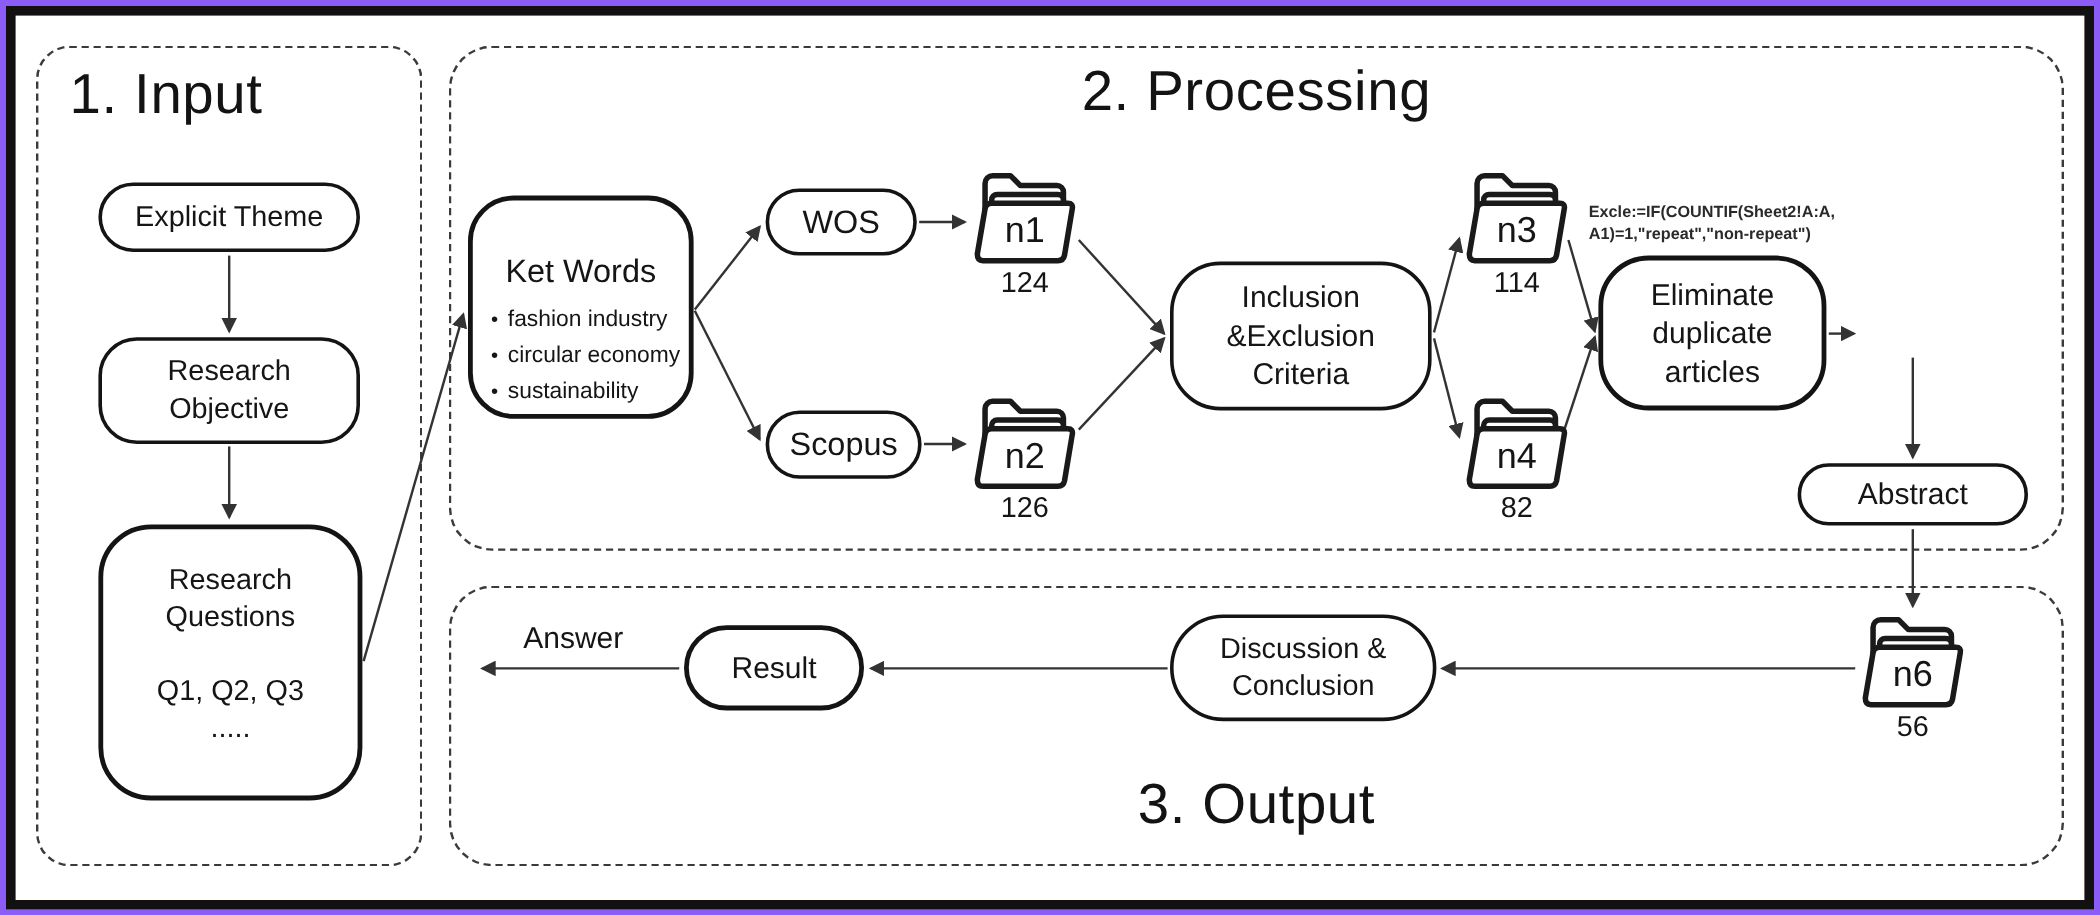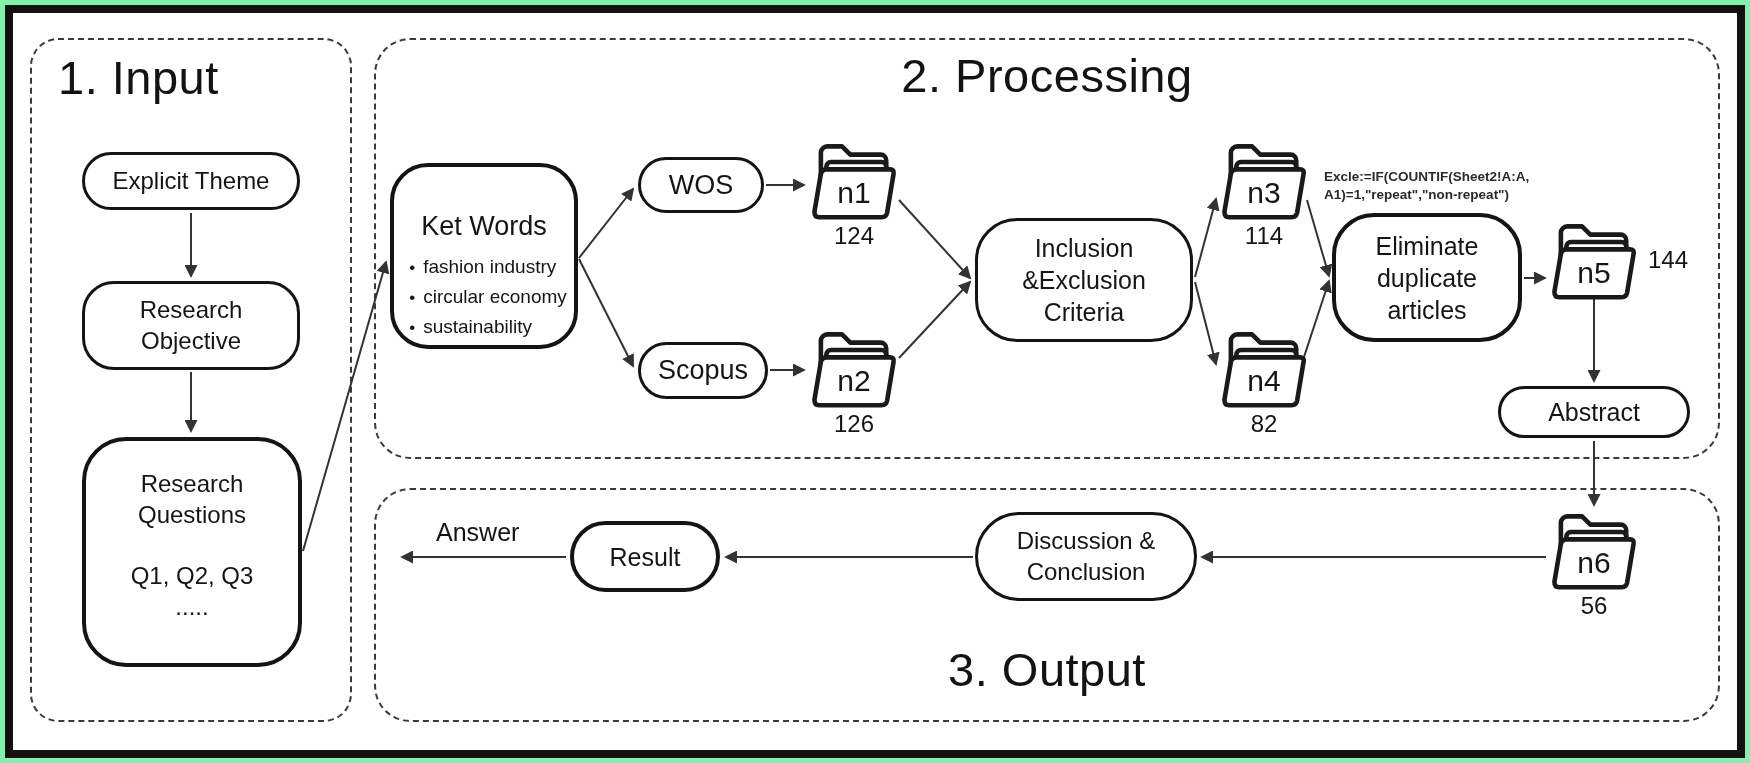--- a/index.html
+++ b/index.html
@@ -1,17 +1,17 @@
 <!DOCTYPE html>
 <html><head>
 <meta charset="utf-8">
 <style>
   html,body{margin:0;padding:0;background:#fff;}
   .canvas{
-    position:relative;width:1750px;height:763px;background:#86efac;
+    position:relative;width:1750px;height:763px;background:#8b5cf6;
     font-family:"Liberation Sans", sans-serif;color:#151515;overflow:hidden;
   }
   .frame{position:absolute;inset:5px;border:8px solid #111;background:#fff;}
   .section{position:absolute;border:2.5px dashed #3a3a3a;background:transparent;z-index:1;}
   .sec-title{position:absolute;font-size:47px;letter-spacing:0.5px;color:#131313;z-index:2;}
   .centered{left:0;right:0;text-align:center;}
   .wires{position:absolute;left:0;top:0;z-index:2;}
   .node{
     position:absolute;box-sizing:border-box;background:#fff;border:3.5px solid #141414;
     display:flex;align-items:center;justify-content:center;text-align:center;
@@ -153,29 +153,20 @@
   <div class="folder" style="left:1218px;top:326px;">
     <svg class="f-icon" viewBox="0 0 100 90" width="92" height="83">
       <path class="fp" d="M14,50 V16 a7,7 0 0 1 7,-7 h16 l9,9 h33 a6,6 0 0 1 6,6 v26"></path>
       <path class="fp" d="M20,50 V31 a5,5 0 0 1 5,-5 h55 a5,5 0 0 1 5,5 v19"></path>
       <path class="fp" d="M7,80 L14,39 Q15,34 20,34 L89,34 Q94,34 93,39 L86,81 Q85,86 80,86 L12,86 Q7,86 7,80 Z"></path>
     </svg>
     <div class="f-label">n4</div>
     <div class="f-count">82</div>
   </div>
 
-  <div class="folder" style="left:1548px;top:218px;">
-    <svg class="f-icon" viewBox="0 0 100 90" width="92" height="83">
-      <path class="fp" d="M14,50 V16 a7,7 0 0 1 7,-7 h16 l9,9 h33 a6,6 0 0 1 6,6 v26"></path>
-      <path class="fp" d="M20,50 V31 a5,5 0 0 1 5,-5 h55 a5,5 0 0 1 5,5 v19"></path>
-      <path class="fp" d="M7,80 L14,39 Q15,34 20,34 L89,34 Q94,34 93,39 L86,81 Q85,86 80,86 L12,86 Q7,86 7,80 Z"></path>
-    </svg>
-    <div class="f-label">n5</div>
-    <div class="f-count count-right">144</div>
-  </div>
 
   <div class="folder" style="left:1548px;top:508px;">
     <svg class="f-icon" viewBox="0 0 100 90" width="92" height="83">
       <path class="fp" d="M14,50 V16 a7,7 0 0 1 7,-7 h16 l9,9 h33 a6,6 0 0 1 6,6 v26"></path>
       <path class="fp" d="M20,50 V31 a5,5 0 0 1 5,-5 h55 a5,5 0 0 1 5,5 v19"></path>
       <path class="fp" d="M7,80 L14,39 Q15,34 20,34 L89,34 Q94,34 93,39 L86,81 Q85,86 80,86 L12,86 Q7,86 7,80 Z"></path>
     </svg>
     <div class="f-label">n6</div>
     <div class="f-count">56</div>
   </div>

